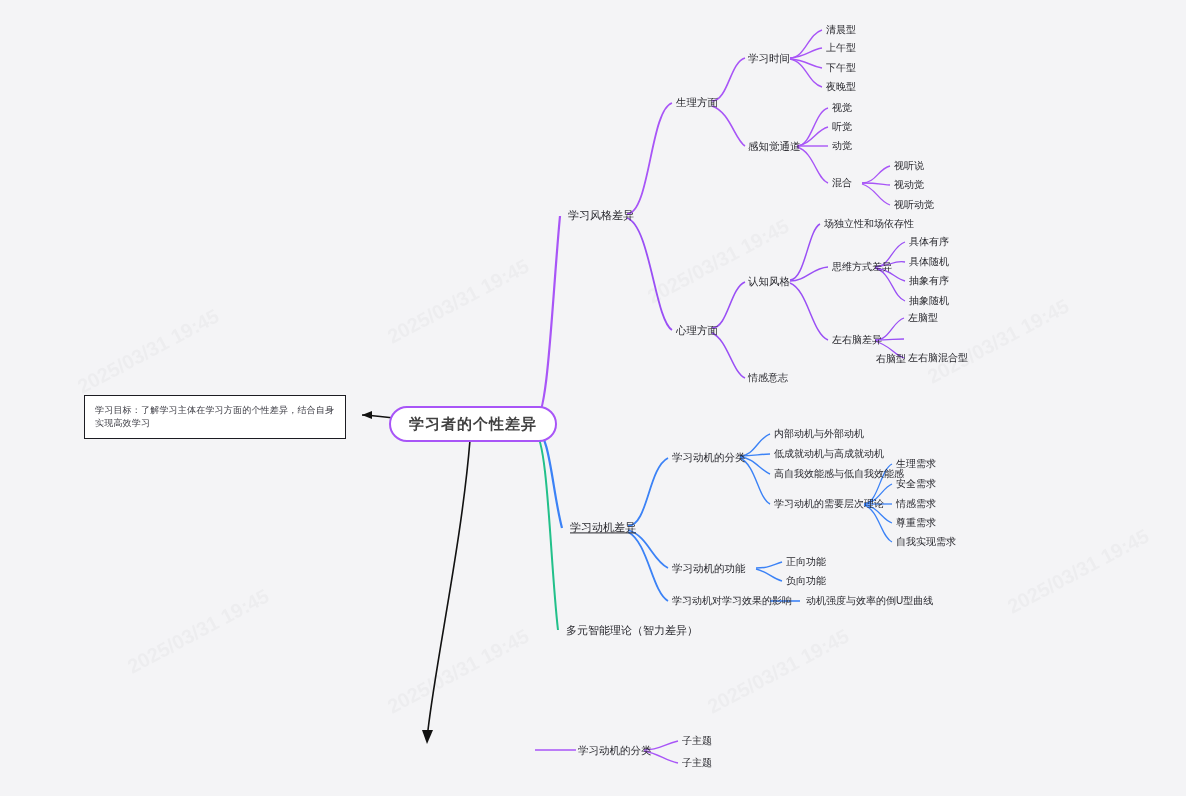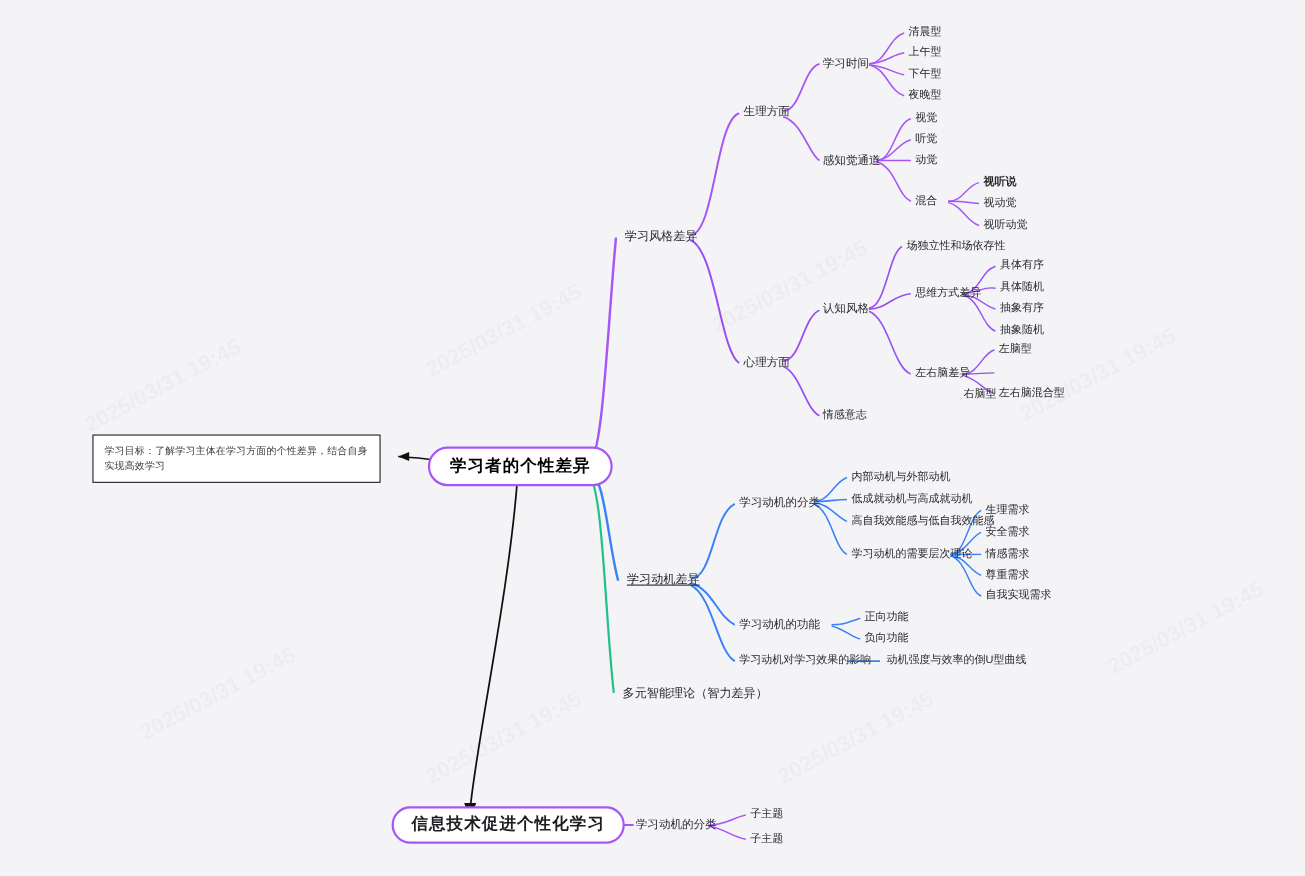--- a/index.html
+++ b/index.html
@@ -34,21 +34,21 @@
     font-size: 10.5px;
     transform: translateY(-50%);
   }
   .mid {
     font-size: 11px;
     transform: translateY(-50%);
   }
   .root {
     font-size: 15px;
     font-weight: bold;
-    color: #000000;
+    color: #404040;
     background: #ffffff;
     border: 2px solid #a855f7;
     border-radius: 18px;
     padding: 7px 18px;
     transform: translate(-50%, -50%);
     letter-spacing: 1px;
   }
   .root2 {
     font-size: 15px;
     font-weight: bold;
@@ -171,23 +171,20 @@
   </svg>
 
   <div class="goalbox" style="left:84px; top:417px; width:262px;">
     <span>学习目标：了解学习主体在学习方面的个性差异，结合自身实现高效学习</span>
   </div>
 
   <div class="node root" style="left:473px; top:424px;">
     <span>学习者的个性差异</span>
   </div>
 
-  <div class="node root2" style="left:462px; top:750px;">
-    <span>信息技术促进个性化学习</span>
-  </div>
 
   <div class="node mid" style="left:568px; top:216px;">
     <span>学习风格差异</span>
   </div>
 
   <div class="node branch" style="left:676px; top:102px;">
     <span>生理方面</span>
   </div>
 
   <div class="node branch" style="left:748px; top:58px;">
@@ -214,21 +211,21 @@
   </div>
   <div class="node leaf" style="left:832px; top:127px;">
     <span>听觉</span>
   </div>
   <div class="node leaf" style="left:832px; top:146px;">
     <span>动觉</span>
   </div>
   <div class="node leaf" style="left:832px; top:183px;">
     <span>混合</span>
   </div>
-  <div class="node leaf" style="left:894px; top:166px;font-weight:bold;">
+  <div class="node leaf" style="left:894px; top:166px;">
     <span>视听说</span>
   </div>
   <div class="node leaf" style="left:894px; top:185px;text-align:center;">
     <span>视动觉</span>
   </div>
   <div class="node leaf" style="left:894px; top:205px;">
     <span>视听动觉</span>
   </div>
 
   <div class="node branch" style="left:676px; top:330px;">

